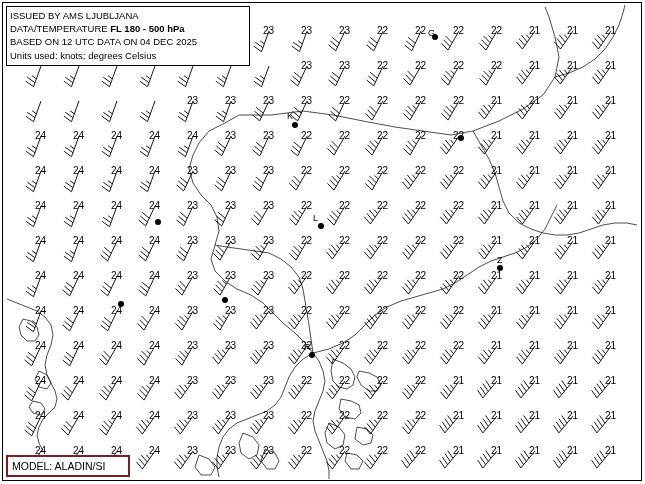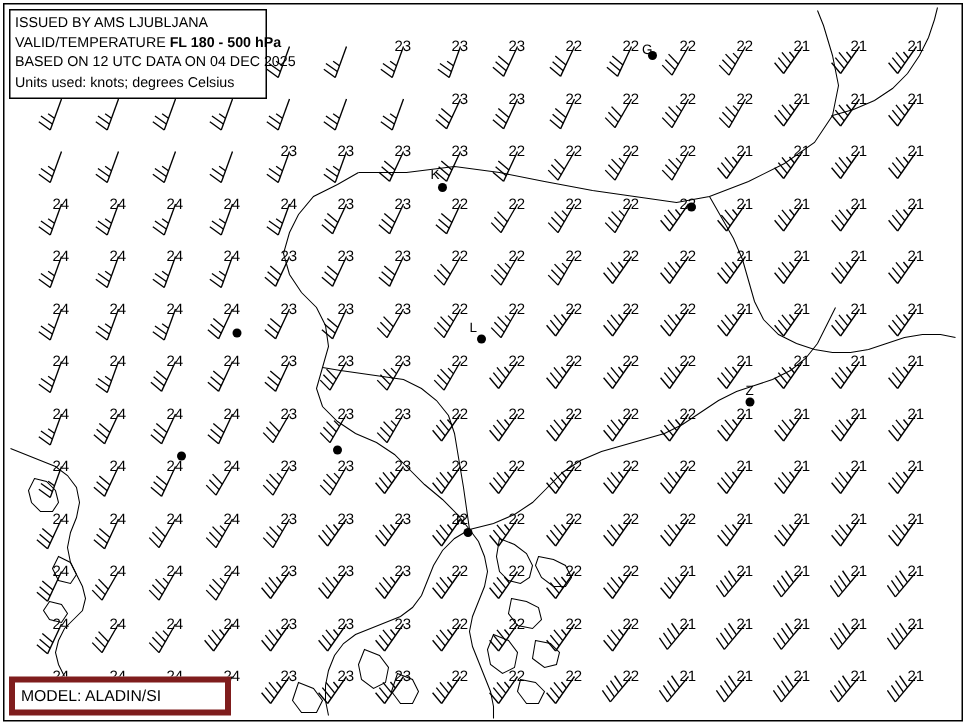--- a/index.html
+++ b/index.html
@@ -56,38 +56,38 @@
   }
   .citylabel {
     font-size: 9px;
     fill: #000;
     font-family: "Liberation Sans", sans-serif;
   }
   #header-box {
     position: absolute;
     left: 3px;
     top: 3px;
-    width: 172px;
+    width: 244px;
     background: #ffffff;
     border: 1px solid #000;
     box-sizing: border-box;
     padding: 2px 3px 3px 3px;
     font-size: 9.5px;
     line-height: 13.2px;
     color: #000;
   }
   #header-box div { white-space: nowrap; }
   .bold { font-weight: bold; text-align: center; }
   #model-box {
     position: absolute;
     left: 3px;
     bottom: 3px;
-    width: 148px;
+    width: 124px;
     background: #ffffff;
-    border: 4px solid #7f1d1d;
+    border: 2px solid #7f1d1d;
     box-sizing: border-box;
     padding: 3px 4px;
     font-size: 10.5px;
     color: #000;
     white-space: nowrap;
   }
 </style>
 </head>
 <body>
 
@@ -1707,21 +1707,21 @@
           <text class="citylabel" x="494" y="260">Z</text>
           <circle cx="118" cy="301" r="3" class="citydot"></circle>
           <circle cx="222" cy="297" r="3" class="citydot"></circle>
           <circle cx="309" cy="352" r="3" class="citydot"></circle>
           <text class="citylabel" x="301" y="347">R</text>
         </g>
     </svg>
 
     <div id="header-box">
       <div>ISSUED BY AMS LJUBLJANA</div>
-      <div><span>VALID/TEMPERATURE </span><span class="bold">FL 180 - 500 hPa</span></div>
+      <div><span>DATA/TEMPERATURE </span><span class="bold">FL 180 - 500 hPa</span></div>
       <div>BASED ON 12 UTC DATA ON 04 DEC 2025</div>
       <div>Units used: knots; degrees Celsius</div>
     </div>
 
     <div id="model-box">MODEL: ALADIN/SI</div>
   </div>
 
 </div>
 
 </body></html>

